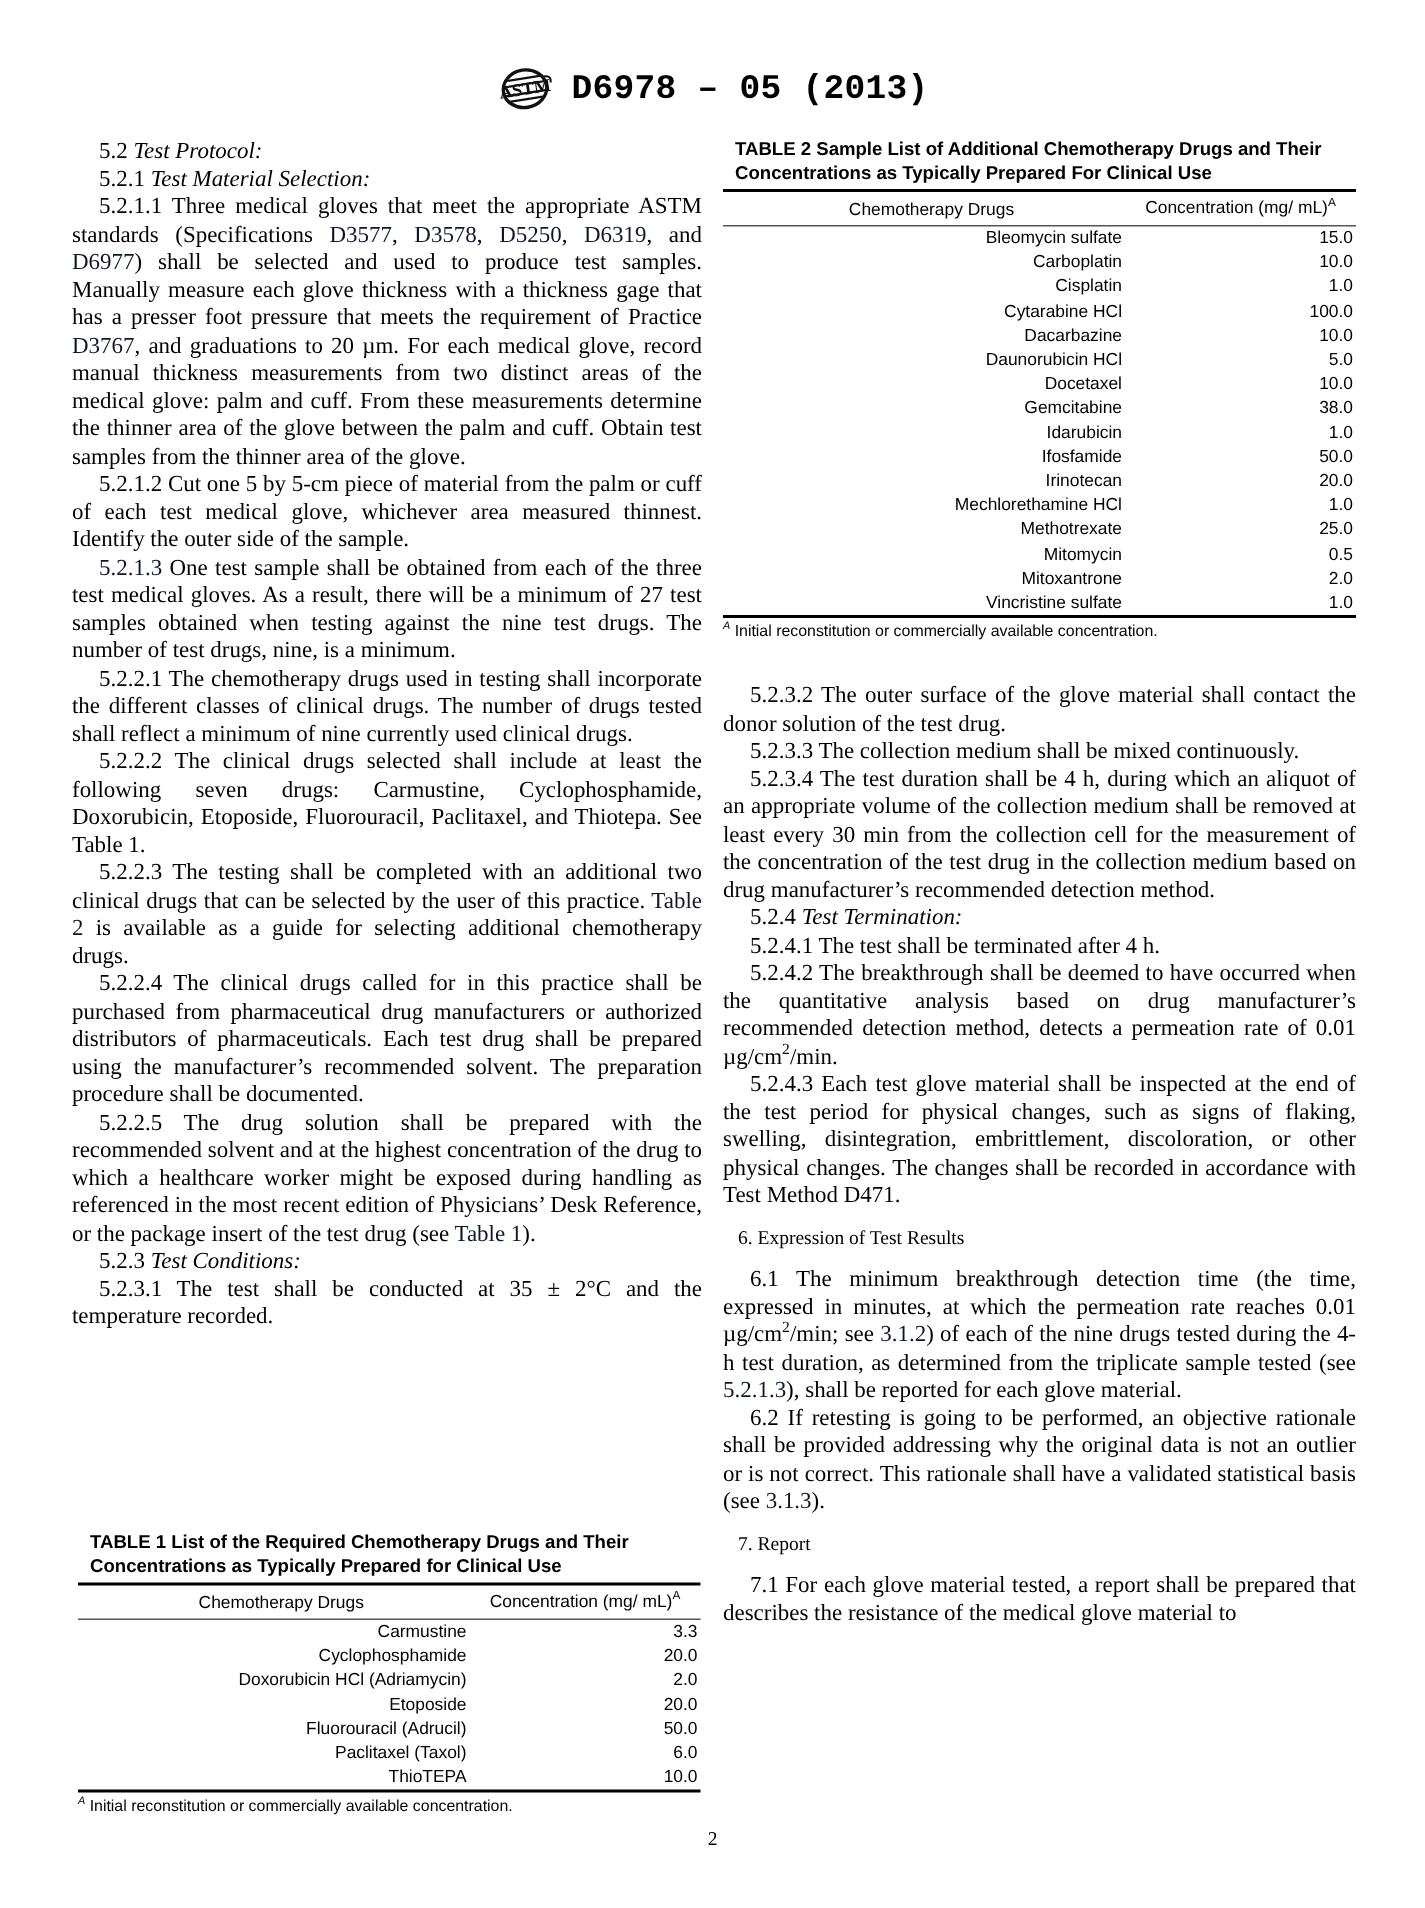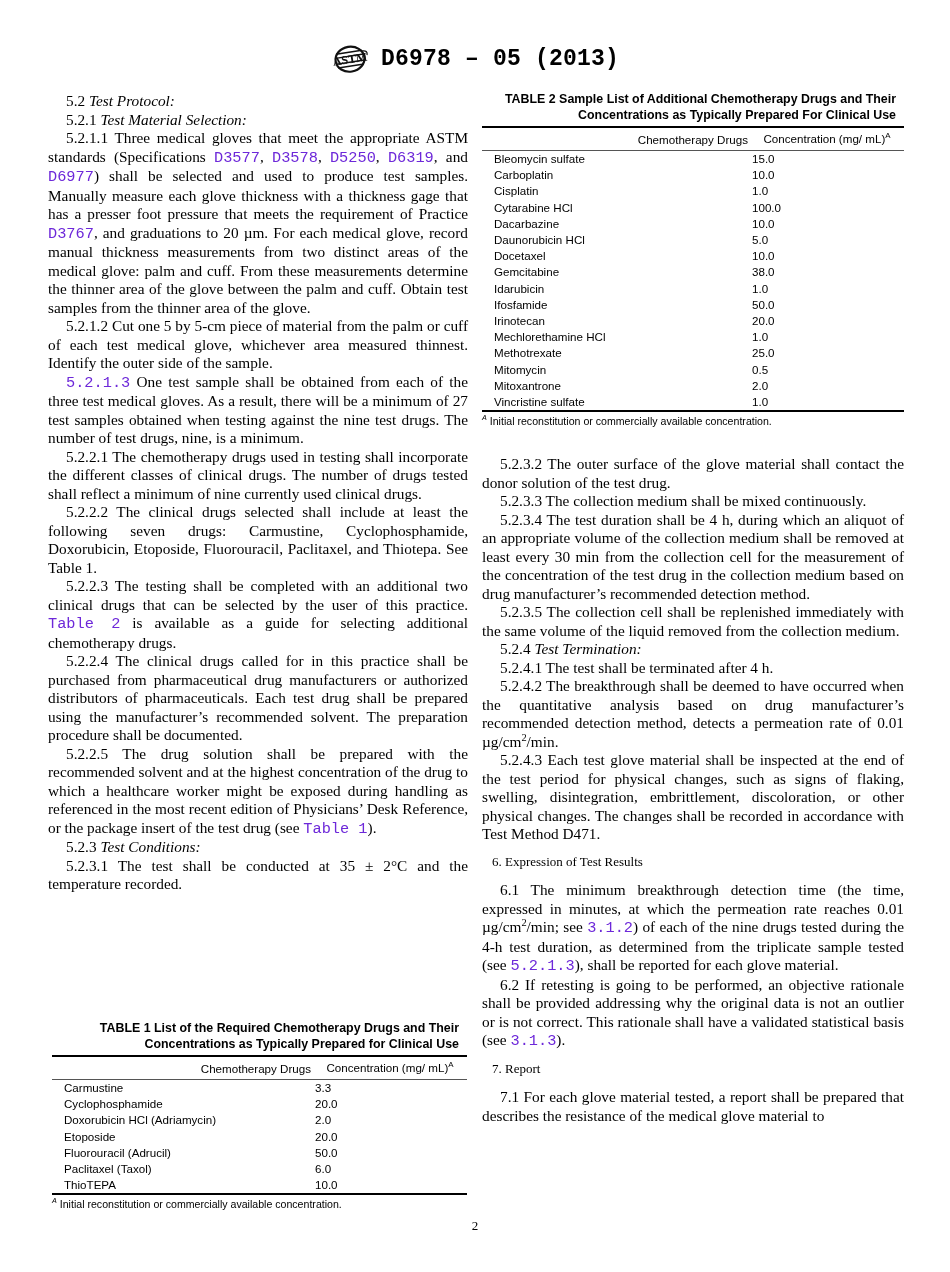--- a/index.html
+++ b/index.html
@@ -58,74 +58,73 @@
     text-align: justify;
     text-justify: inter-word;
     font-size: 15.3px;
     line-height: 18.5px;
     text-indent: 18px;
     hyphens: none;
   }
   .ital { font-style: italic; }
   .num { font-style: normal; }
   a.ref, .ref {
-    color: #6d28d9;
+    color: #0f172a;
     text-decoration: none;
-    font-family: Liberation Mono, monospace;
   }
   .sect-head {
     margin: 10px;
     font-size: 13px;
     line-height: 18.5px;
     font-weight: normal;
     text-indent: 0;
   }
   .gap-before { margin-top: 9px; }
 
   sup { font-size: 0.68em; vertical-align: super; line-height: 0; }
 
   
   .tbl-wrap {
     font-family: "Liberation Sans", sans-serif;
     width: 100%;
   }
   .tbl-title {
     font-size: 12.4px;
     font-weight: bold;
-    text-align: right;
+    text-align: left;
     line-height: 15.5px;
     margin: 0 0 3px 0;
     padding: 0 8px;
   }
   table.data {
     border-collapse: collapse;
     width: 100%;
     font-size: 11.6px;
   }
   table.data thead th {
     font-weight: normal;
     padding: 4px 2px 4px 2px;
     vertical-align: top;
   }
   table.data thead th.c1 {
-    text-align: right;
+    text-align: center;
     padding-left: 12px;
     vertical-align: middle;
   }
   table.data thead th.c2 {
     text-align: center;
     width: 150px;
     line-height: 14px;
   }
   table.data tbody td {
     padding: 1px 2px;
     line-height: 14.2px;
   }
-  table.data tbody td.c1 { text-align: left; padding-left: 12px; }
-  table.data tbody td.c2 { text-align: left; width: 150px; }
+  table.data tbody td.c1 { text-align: right; padding-left: 12px; }
+  table.data tbody td.c2 { text-align: right; width: 150px; }
   .rule-top {
     border-top: 2.2px solid #000;
     height: 0; width: 100%;
   }
   .rule-mid {
     border-top: 1px solid #555;
     height: 0; width: 100%;
   }
   .rule-bot {
     border-top: 2.2px solid #000;
@@ -292,21 +291,20 @@
     <div class="tbl-foot">
       <sup>A</sup>
       <span>Initial reconstitution or commercially available concentration.</span>
     </div>
   </div>
 
   <div id="right-body">
       <p class="para" id="p-5-2-3-2">5.2.3.2 The outer surface of the glove material shall contact the donor solution of the test drug.</p>
       <p class="para" id="p-5-2-3-3">5.2.3.3 The collection medium shall be mixed continuously.</p>
       <p class="para" id="p-5-2-3-4">5.2.3.4 The test duration shall be 4 h, during which an aliquot of an appropriate volume of the collection medium shall be removed at least every 30 min from the collection cell for the measurement of the concentration of the test drug in the collection medium based on drug manufacturer’s recommended detection method.</p>
-      <p class="para" id="p-5-2-3-5">5.2.3.5 The collection cell shall be replenished immediately with the same volume of the liquid removed from the collection medium.</p>
       <p class="para" id="p-5-2-4"><span class="num">5.2.4</span> <span class="ital">Test Termination:</span></p>
       <p class="para" id="p-5-2-4-1">5.2.4.1 The test shall be terminated after 4 h.</p>
       <p class="para" id="p-5-2-4-2">5.2.4.2 The breakthrough shall be deemed to have occurred when the quantitative analysis based on drug manufacturer’s recommended detection method, detects a permeation rate of 0.01 µg/cm<sup>2</sup>/min.</p>
       <p class="para" id="p-5-2-4-3">5.2.4.3 Each test glove material shall be inspected at the end of the test period for physical changes, such as signs of flaking, swelling, disintegration, embrittlement, discoloration, or other physical changes. The changes shall be recorded in accordance with Test Method D471.</p>
       <p class="sect-head gap-before" id="h-6">6.  Expression of Test Results</p>
       <p class="para" id="p-6-1">6.1 The minimum breakthrough detection time (the time, expressed in minutes, at which the permeation rate reaches 0.01 µg/cm<sup>2</sup>/min; see <span class="ref">3.1.2</span>) of each of the nine drugs tested during the 4-h test duration, as determined from the triplicate sample tested (see <span class="ref">5.2.1.3</span>), shall be reported for each glove material.</p>
       <p class="para" id="p-6-2">6.2 If retesting is going to be performed, an objective rationale shall be provided addressing why the original data is not an outlier or is not correct. This rationale shall have a validated statistical basis (see <span class="ref">3.1.3</span>).</p>
       <p class="sect-head gap-before" id="h-7">7.  Report</p>
       <p class="para" id="p-7-1">7.1 For each glove material tested, a report shall be prepared that describes the resistance of the medical glove material to</p>
     </div>

